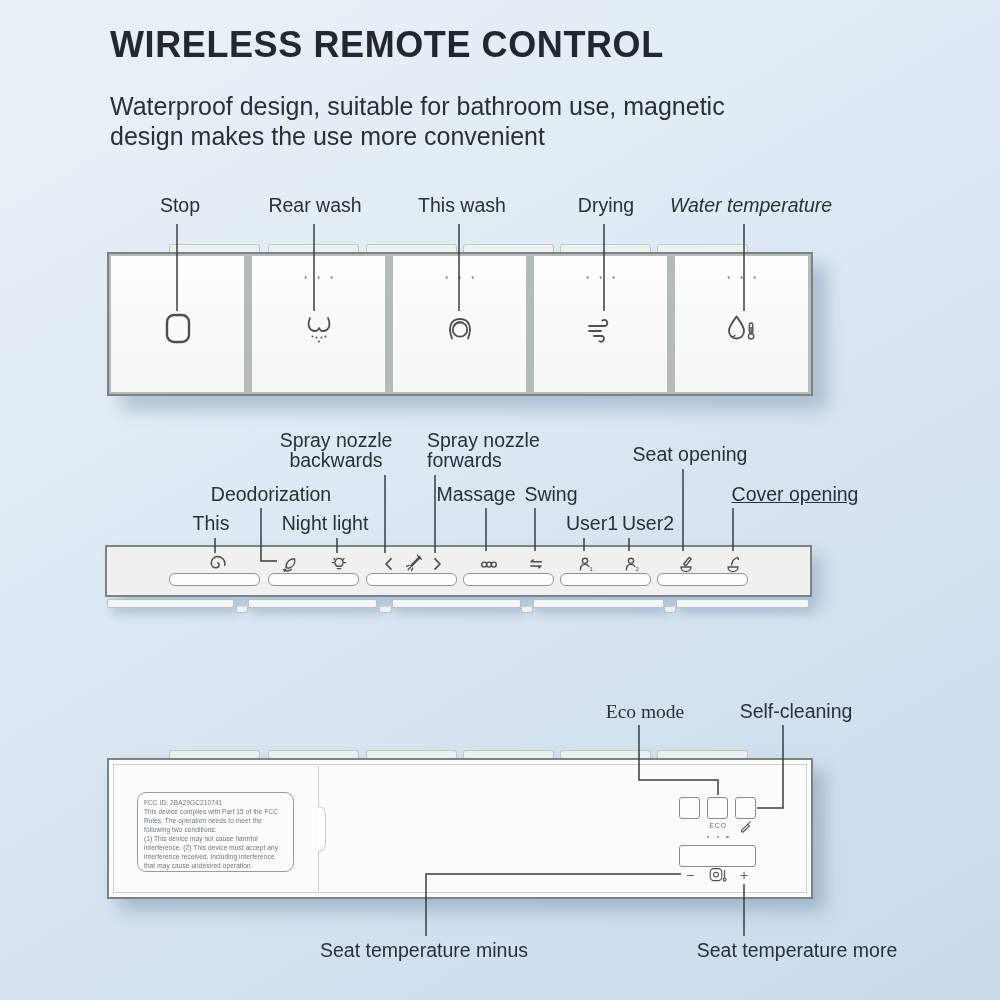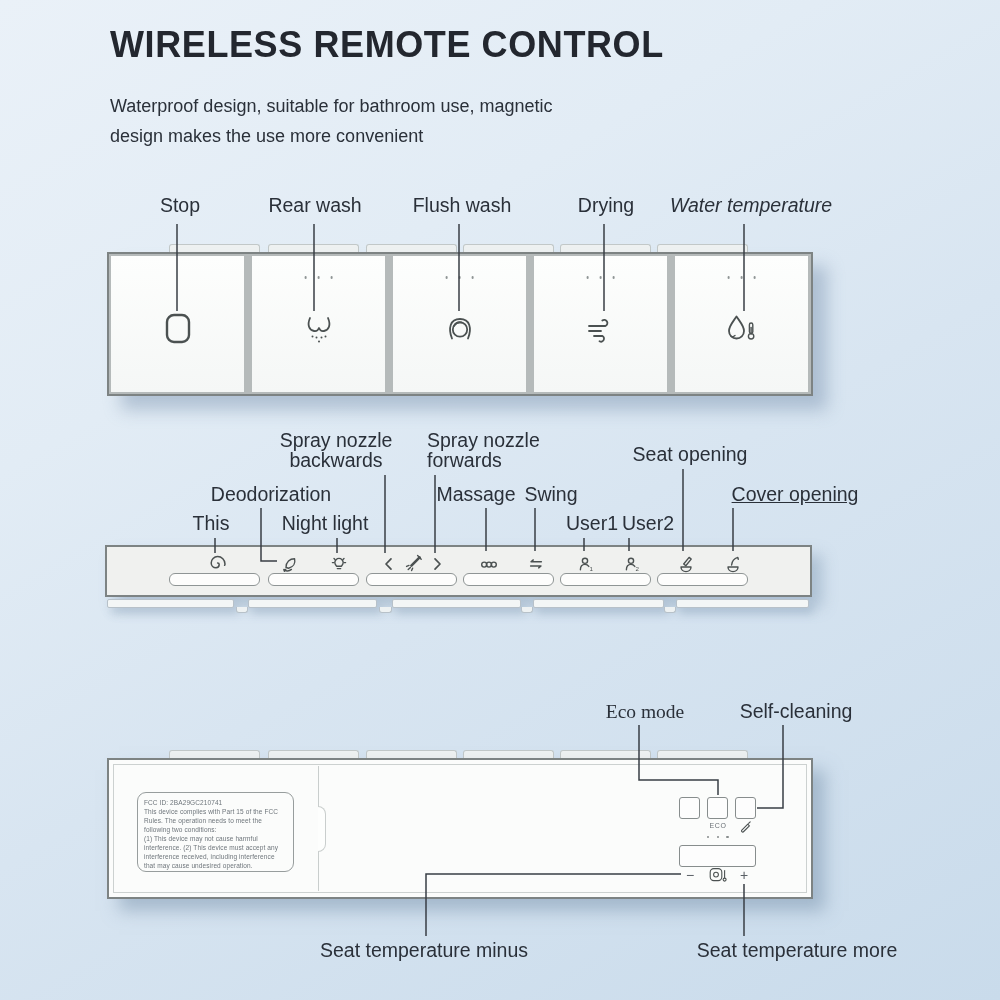--- a/index.html
+++ b/index.html
@@ -1,21 +1,21 @@
 <!DOCTYPE html>
 <html><head>
 <meta charset="utf-8">
 <style>
   html,body{margin:0;padding:0;}
   body{font-family:"Liberation Sans", sans-serif; background:#cfe0ee;}
   .canvas{position:relative;width:1000px;height:1000px;overflow:hidden;
     background:linear-gradient(150deg,#eaf1f8 0%,#e2ecf5 30%,#d8e5f1 55%,#c9dbeb 100%);}
   .title{position:absolute;left:110px;top:24px;font-size:36px;font-weight:800;
     color:#23272f;letter-spacing:0.6px;text-align:center;}
-  .subtitle{position:absolute;left:110px;top:92px;font-size:18px;line-height:29.5px;color:#2a3039;white-space:pre-line;}
+  .subtitle{position:absolute;left:110px;top:92px;font-size:25px;line-height:29.5px;color:#2a3039;white-space:pre-line;}
   .callout-label{position:absolute;font-size:19.5px;color:#2a3039;white-space:pre-line;line-height:19.5px;}
   .cl-center{transform:translateX(-50%);text-align:center;}
   .cl-left{text-align:left;}
   
   .tab{position:absolute;width:91px;height:9px;background:#eef1f1;border:1px solid #c2c8c8;
     border-bottom:none;border-radius:3px 3px 0 0;box-sizing:border-box;}
   .remote-top{position:absolute;left:107px;top:252px;width:706px;height:144px;background:#b5baba;
     border:2px solid #7d8383;box-sizing:border-box;box-shadow:14px 14px 16px rgba(120,145,172,0.45);}
   .top-panel{position:absolute;top:2px;height:136px;width:133px;
     background:linear-gradient(180deg,#fdfefd,#f5f7f6);}
@@ -57,21 +57,21 @@
 <body>
 
 <div class="canvas">
 
   <div class="title">WIRELESS REMOTE CONTROL</div>
   <div class="subtitle">Waterproof design, suitable for bathroom use, magnetic
 design makes the use more convenient</div>
 
   <div class="callout-label cl-center" style="left:180px;top:196px;">Stop</div>
   <div class="callout-label cl-center" style="left:315px;top:196px;">Rear wash</div>
-  <div class="callout-label cl-center" style="left:462px;top:196px;">Flush wash</div>
+  <div class="callout-label cl-center" style="left:462px;top:196px;">This wash</div>
   <div class="callout-label cl-center" style="left:606px;top:196px;">Drying</div>
   <div class="callout-label cl-center" style="left:751px;top:196px;font-style:italic;">Water temperature</div>
 
   <div class="tab" style="left:169px;top:244px;"></div>
   <div class="tab" style="left:268px;top:244px;"></div>
   <div class="tab" style="left:366px;top:244px;"></div>
   <div class="tab" style="left:463px;top:244px;"></div>
   <div class="tab" style="left:560px;top:244px;"></div>
   <div class="tab" style="left:657px;top:244px;"></div>
 

